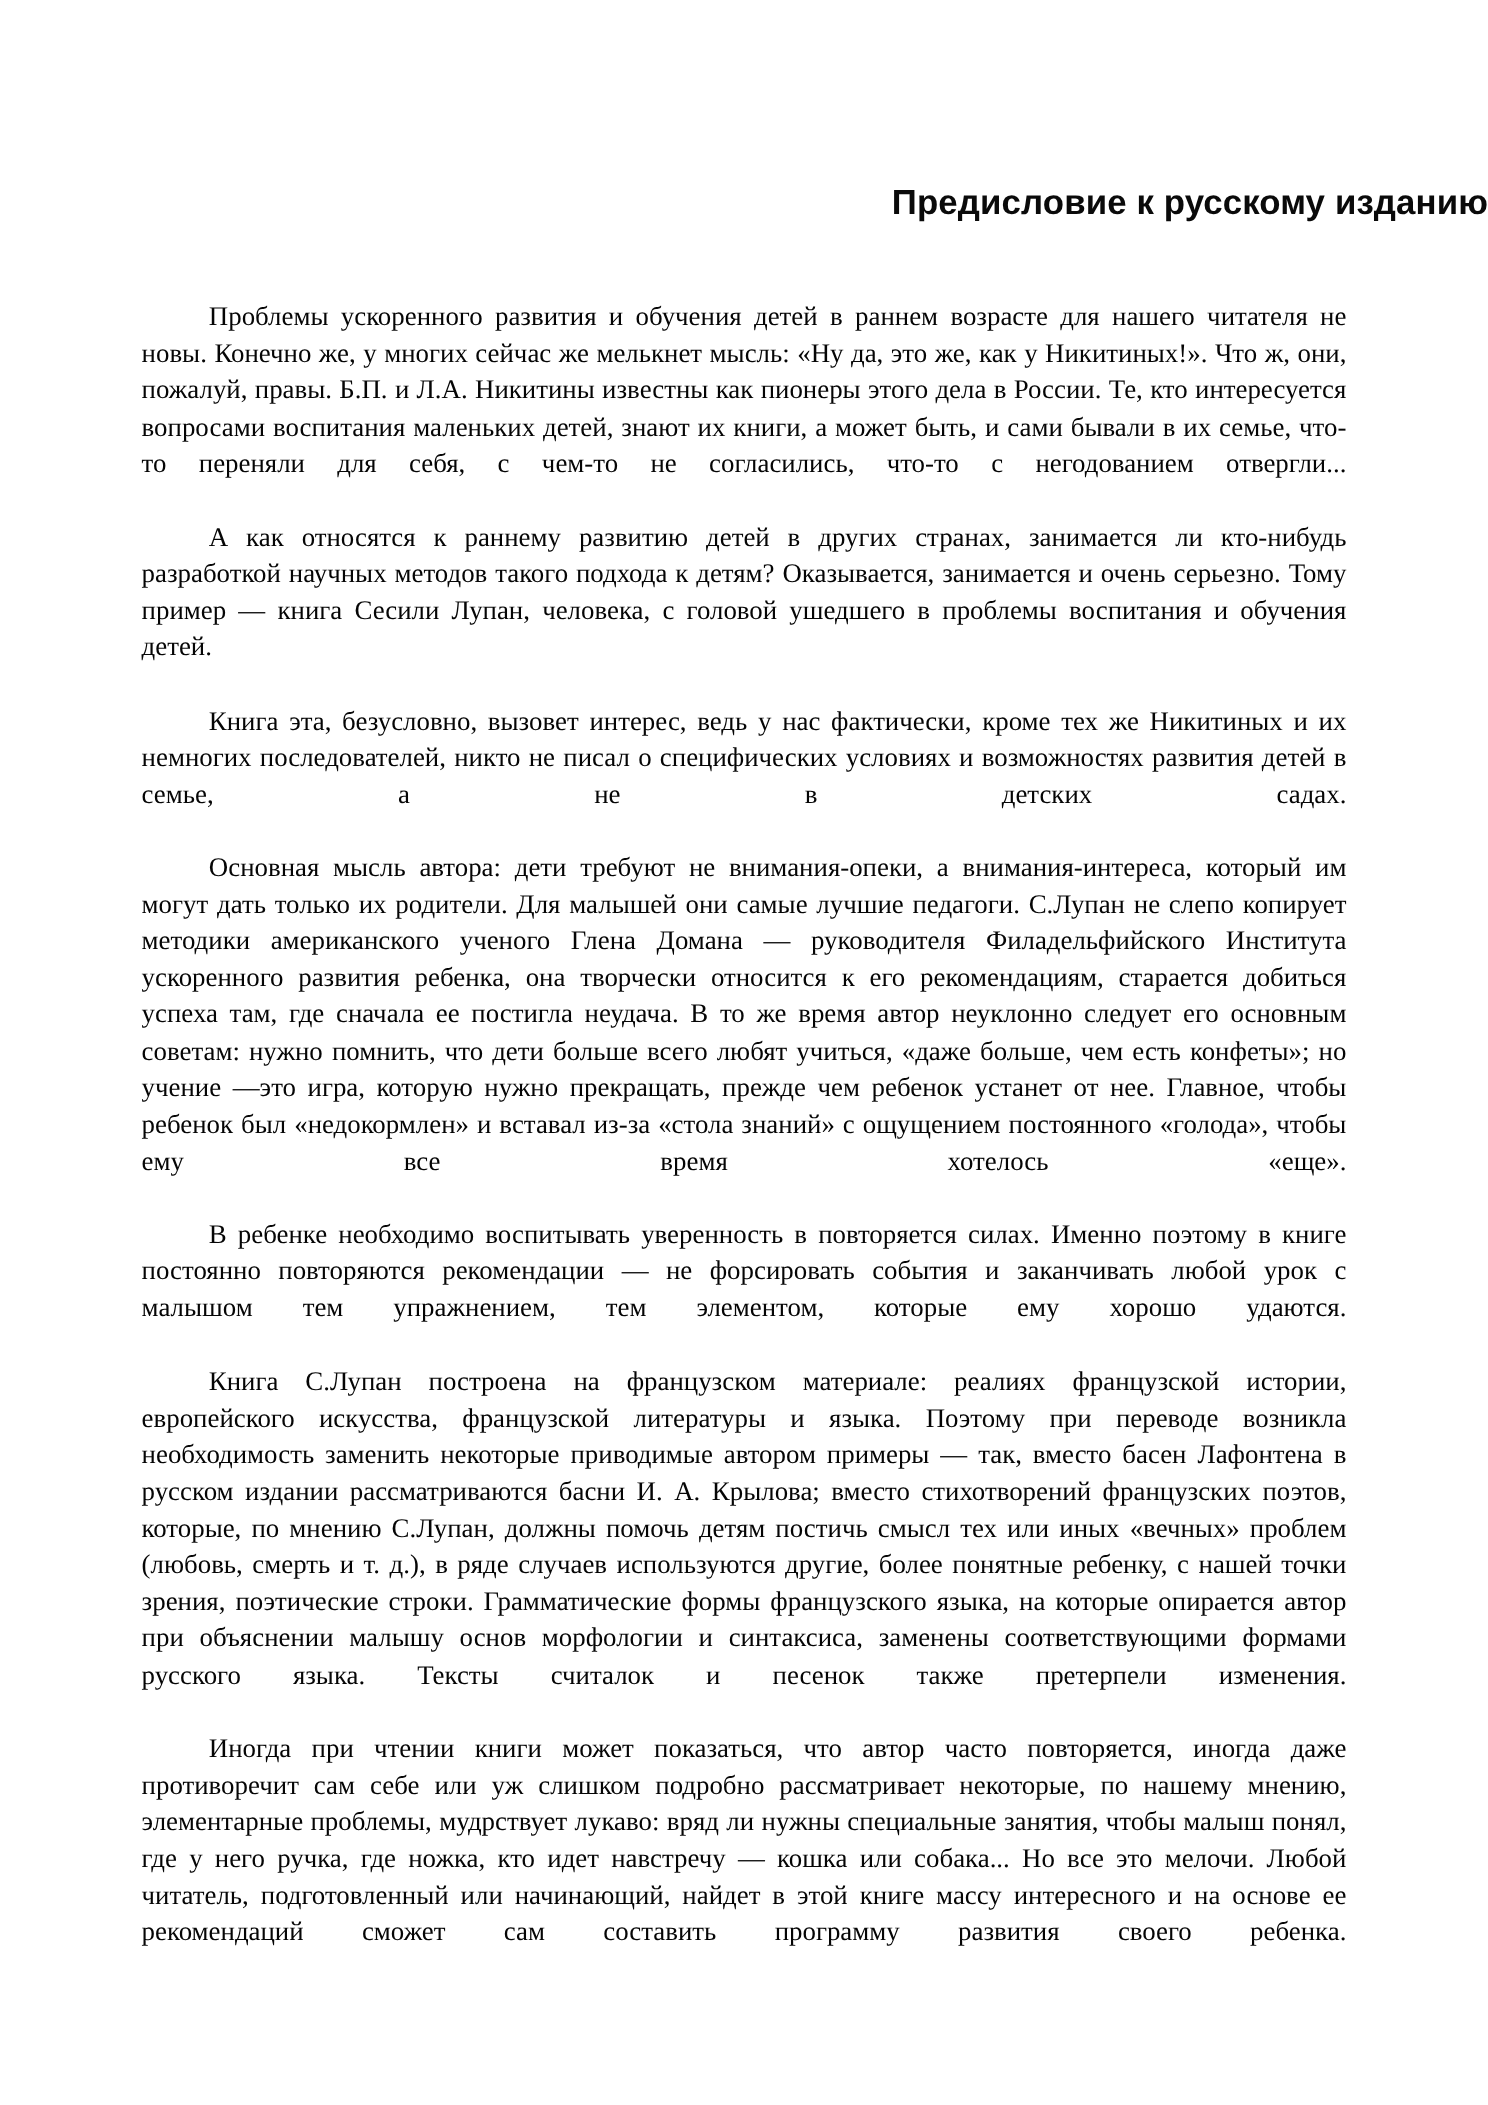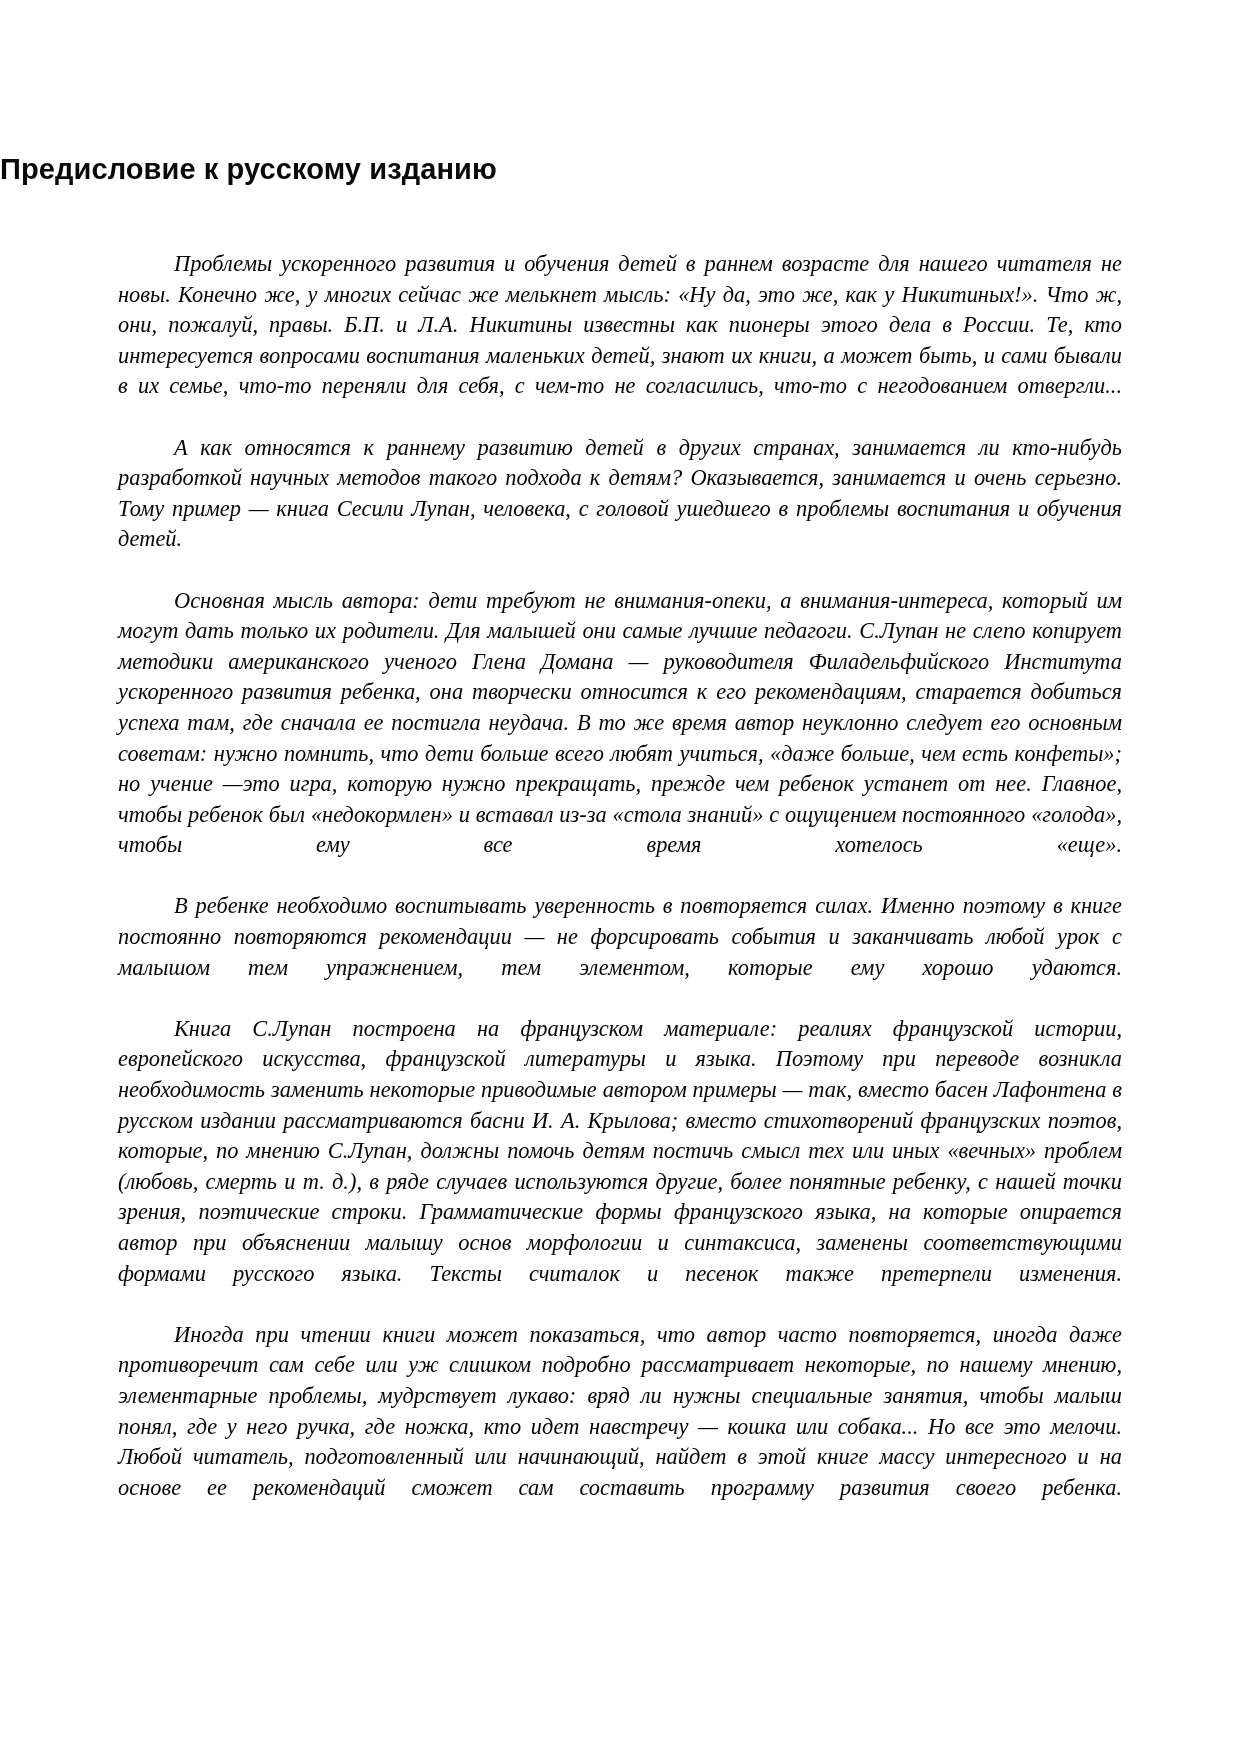--- a/index.html
+++ b/index.html
@@ -22,21 +22,21 @@
     box-sizing: border-box;
     background: #ffffff;
     overflow: hidden;
   }
 
   .page-title {
     font-family: "Liberation Sans", "DejaVu Sans", sans-serif;
     font-weight: bold;
     font-size: 29px;
     line-height: 34px;
-    text-align: left;
+    text-align: right;
     color: #0a0a0a;
     margin: 0;
     padding-top: 152px;
     letter-spacing: 0.1px;
   }
 
   .body-block {
     margin: 0 auto;
     padding-top: 63px;
     width: 1004px;
@@ -46,39 +46,39 @@
   .para {
     margin: 0;
     font-size: 22.4px;
     line-height: 30.6px;
     text-align: justify;
     text-justify: inter-word;
     text-indent: 56px;
     color: #050505;
     hyphens: none;
     word-spacing: 0.2px;
-    font-style: italic;
   }
 
   
   .para:after {
     content: "";
     display: inline-block;
     width: 100%;
   }
 </style>
 </head>
 <body>
 
 <div class="page">
 
   <h1 class="page-title">Предисловие к русскому изданию</h1>
 
   <div class="body-block">
     <p class="para">Проблемы ускоренного развития и обучения детей в раннем возрасте для нашего читателя не новы. Конечно же, у многих сейчас же мелькнет мысль: «Ну да, это же, как у Никитиных!». Что ж, они, пожалуй, правы. Б.П. и Л.А. Никитины известны как пионеры этого дела в России. Те, кто интересуется вопросами воспитания маленьких детей, знают их книги, а может быть, и сами бывали в их семье, что-то переняли для себя, с чем-то не согласились, что-то с негодованием отвергли...</p>
     <p class="para">А как относятся к раннему развитию детей в других странах, занимается ли кто-нибудь разработкой научных методов такого подхода к детям? Оказывается, занимается и очень серьезно. Тому пример — книга Сесили Лупан, человека, с головой ушедшего в проблемы воспитания и обучения детей.</p>
+    <p class="para">Книга эта, безусловно, вызовет интерес, ведь у нас фактически, кроме тех же Никитиных и их немногих последователей, никто не писал о специфических условиях и возможностях развития детей в семье, а не в детских садах.</p>
     <p class="para">Основная мысль автора: дети требуют не внимания-опеки, а внимания-интереса, который им могут дать только их родители. Для малышей они самые лучшие педагоги. С.Лупан не слепо копирует методики американского ученого Глена Домана — руководителя Филадельфийского Института ускоренного развития ребенка, она творчески относится к его рекомендациям, старается добиться успеха там, где сначала ее постигла неудача. В то же время автор неуклонно следует его основным советам: нужно помнить, что дети больше всего любят учиться, «даже больше, чем есть конфеты»; но учение —это игра, которую нужно прекращать, прежде чем ребенок устанет от нее. Главное, чтобы ребенок был «недокормлен» и вставал из-за «стола знаний» с ощущением постоянного «голода», чтобы ему все время хотелось «еще».</p>
     <p class="para">В ребенке необходимо воспитывать уверенность в повторяется силах. Именно поэтому в книге постоянно повторяются рекомендации — не форсировать события и заканчивать любой урок с малышом тем упражнением, тем элементом, которые ему хорошо удаются.</p>
     <p class="para">Книга С.Лупан построена на французском материале: реалиях французской истории, европейского искусства, французской литературы и языка. Поэтому при переводе возникла необходимость заменить некоторые приводимые автором примеры — так, вместо басен Лафонтена в русском издании рассматриваются басни И. А. Крылова; вместо стихотворений французских поэтов, которые, по мнению С.Лупан, должны помочь детям постичь смысл тех или иных «вечных» проблем (любовь, смерть и т. д.), в ряде случаев используются другие, более понятные ребенку, с нашей точки зрения, поэтические строки. Грамматические формы французского языка, на которые опирается автор при объяснении малышу основ морфологии и синтаксиса, заменены соответствующими формами русского языка. Тексты считалок и песенок также претерпели изменения.</p>
     <p class="para">Иногда при чтении книги может показаться, что автор часто повторяется, иногда даже противоречит сам себе или уж слишком подробно рассматривает некоторые, по нашему мнению, элементарные проблемы, мудрствует лукаво: вряд ли нужны специальные занятия, чтобы малыш понял, где у него ручка, где ножка, кто идет навстречу — кошка или собака... Но все это мелочи. Любой читатель, подготовленный или начинающий, найдет в этой книге массу интересного и на основе ее рекомендаций сможет сам составить программу развития своего ребенка.</p>
   </div>
 
 </div>
 
 </body></html>

